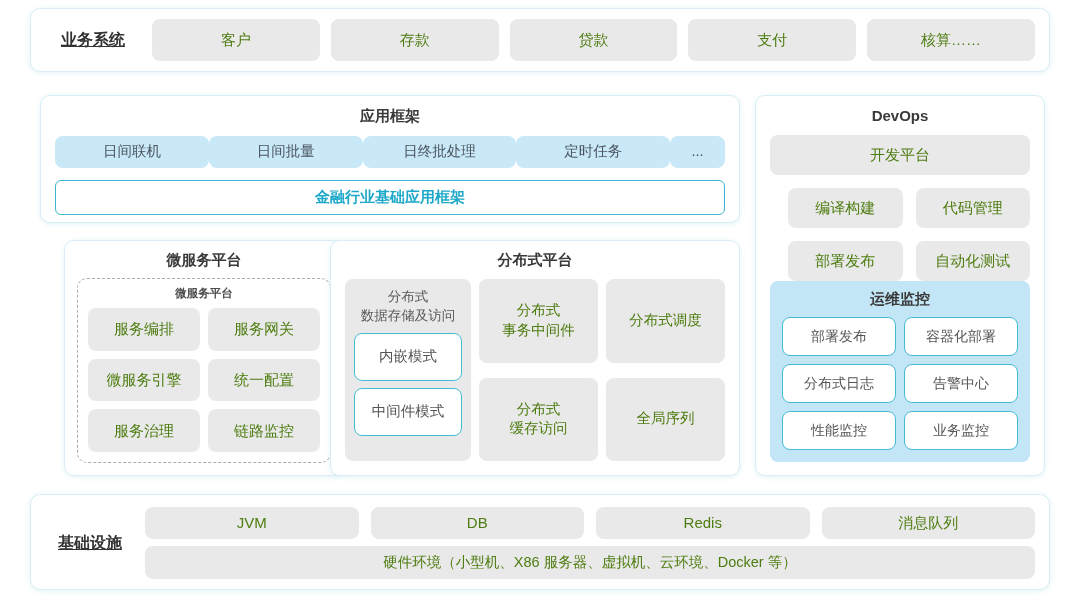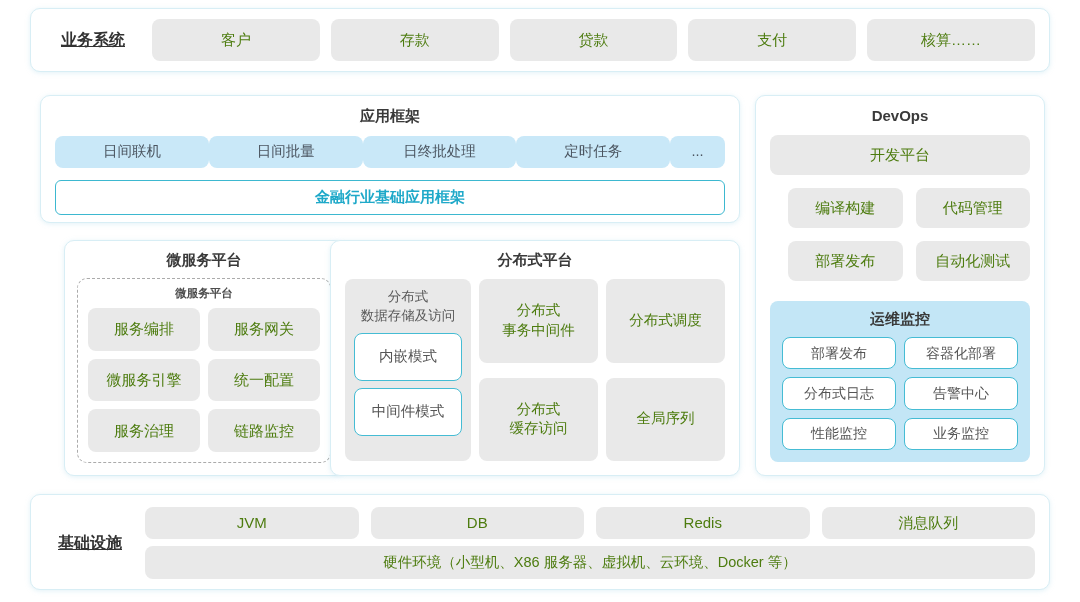--- a/index.html
+++ b/index.html
@@ -60,21 +60,21 @@
   .dist-storage .teal-outline { height:48px; margin-top:7px; border-radius:8px; font-size:14.5px; }
   .dist-col { flex:1; display:flex; flex-direction:column; gap:15px; }
   .dist-col .chip { flex:1; font-size:14.5px; }
 
   
   .devops-panel { left:755px; top:95px; width:290px; height:381px; padding:11px 14px 13px;
     display:flex; flex-direction:column; }
   .devops-full { margin-top:11px; height:40px; }
   .devops-pair { display:flex; gap:13px; margin-top:13px;padding-left:18px; }
   .devops-pair .chip { flex:1; height:40px; }
-  .monitor { margin-top:20px; flex:1; background:#c3e6f6; border-radius:8px;
+  .monitor { margin-top:0; flex:1; background:#c3e6f6; border-radius:8px;
     padding:9px 12px 12px; display:flex; flex-direction:column; }
   .monitor-grid { flex:1; margin-top:8px; display:grid; grid-template-columns:1fr 1fr;
     grid-auto-rows:1fr; gap:8px; }
   .monitor-grid .chip { font-size:14px; border-radius:8px; }
 
   
   .infra-panel { left:30px; top:494px; width:1020px; height:96px;
     display:flex; align-items:stretch; padding:12px 14px 10px; gap:10px; }
   .infra-panel .side-label { width:90px; flex:none; align-self:center; }
   .infra-right { flex:1; display:flex; flex-direction:column; gap:7px; }

